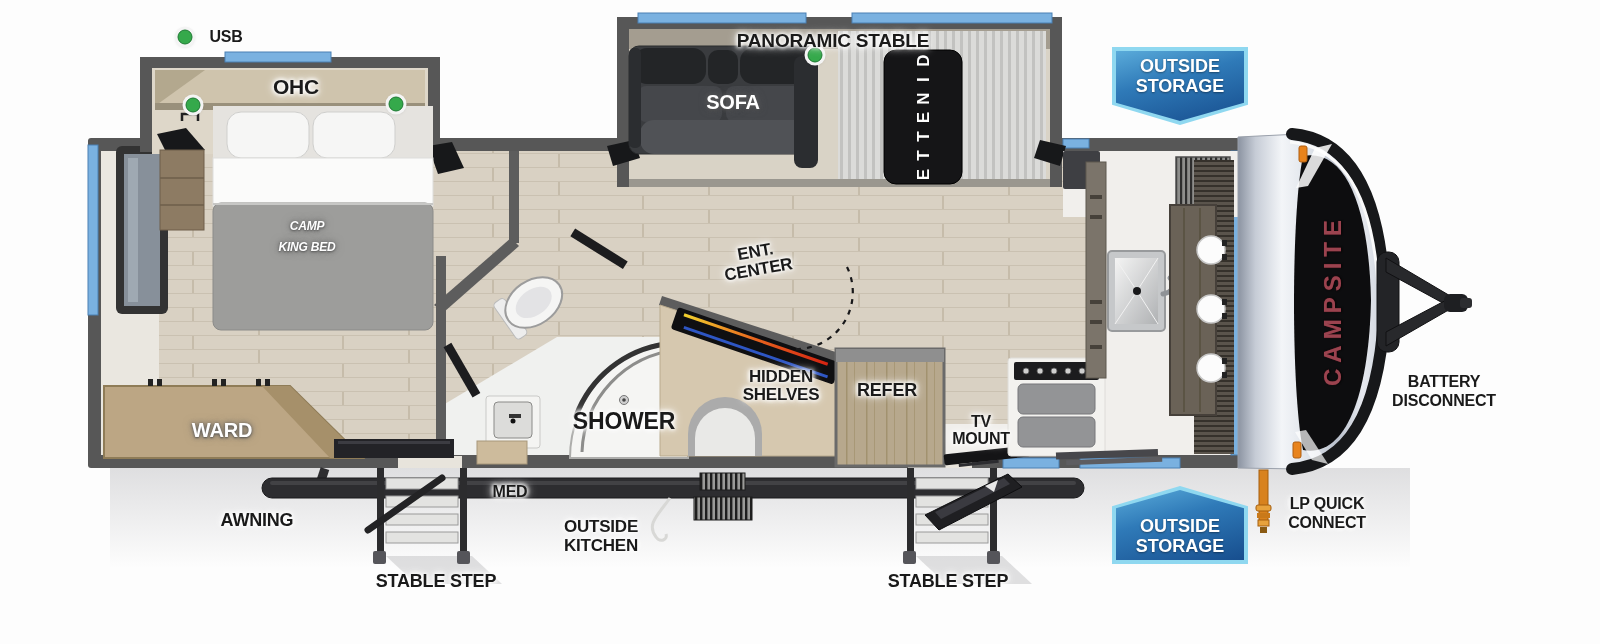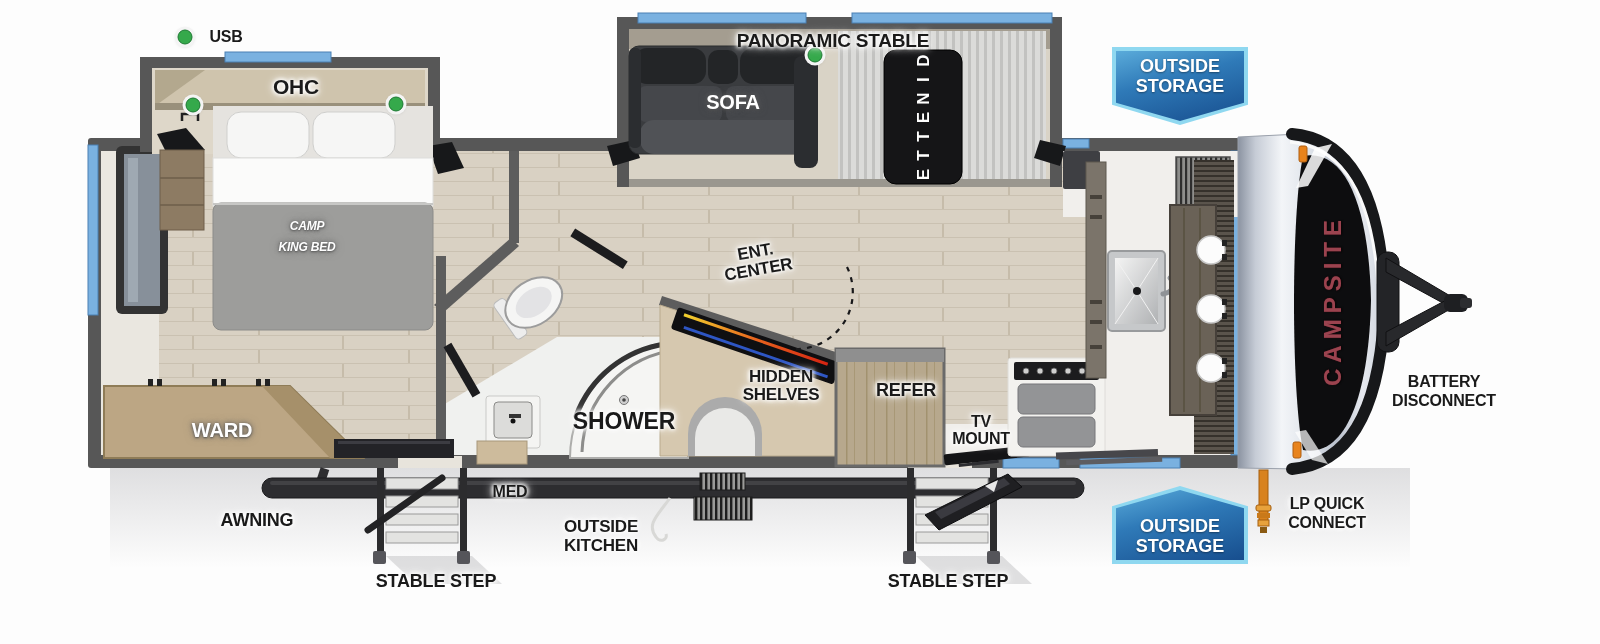--- a/index.html
+++ b/index.html
@@ -409,21 +409,21 @@
 <div class="lbl" style="left:510px;top:456px;font-size:16px;margin-top:36px;">MED</div>
 <div class="lbl" style="left:624px;top:421px;font-size:23px;">SHOWER</div>
 <div class="lbl two-line" style="left:757px;top:261px;font-size:17px;line-height:18px;transform:translate(-50%,-50%) rotate(-10deg);">
   <div>ENT.</div>
       <div>CENTER</div>
 </div>
 <div class="lbl two-line" style="left:733px;top:386px;font-size:17px;line-height:18px;margin-left:48px;">
   <div>HIDDEN</div>
       <div>SHELVES</div>
 </div>
-<div class="lbl" style="left:887px;top:391px;font-size:18px;padding-left:38px;">REFER</div>
+<div class="lbl" style="left:887px;top:391px;font-size:18px;">REFER</div>
 <div class="lbl two-line" style="left:981px;top:430px;font-size:16px;line-height:17px;">
   <div>TV</div>
       <div>MOUNT</div>
 </div>
 
 <div class="lbl" style="left:257px;top:521px;font-size:18px;">AWNING</div>
 <div class="lbl two-line" style="left:601px;top:536px;font-size:17px;line-height:19px;">
   <div>OUTSIDE</div>
       <div>KITCHEN</div>
 </div>

